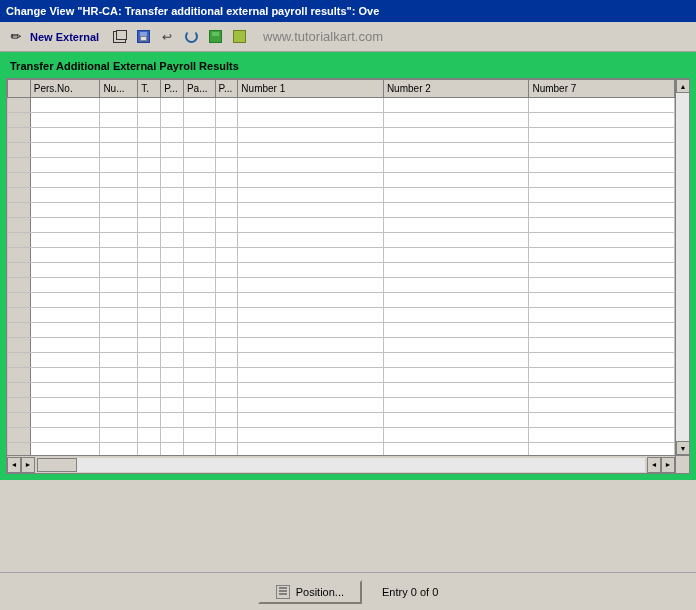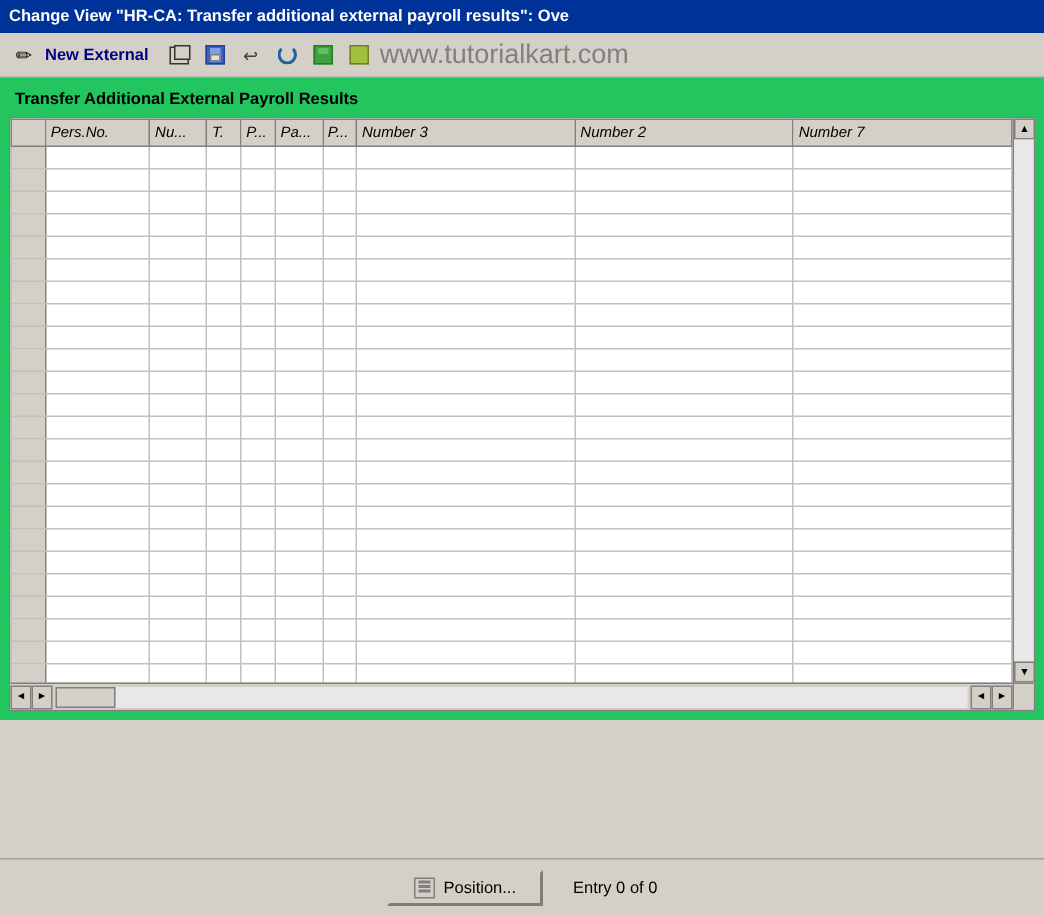--- a/index.html
+++ b/index.html
@@ -50,42 +50,42 @@
     .toolbar-label {
       font-size: 11px;
       color: #000080;
       font-weight: bold;
       cursor: pointer;
       margin-right: 6px;
     }
 
     .watermark {
       color: #808080;
-      font-size: 18px;
+      font-size: 13px;
+      margin-left: 10px;
     }
 
     
     .main-content {
       padding: 6px;
       background: #22c55e;
     }
 
     .section-title {
       font-size: 11px;
       font-weight: bold;
       color: #000;
       margin-bottom: 4px;
       padding: 2px 4px;
     }
 
     table.data-table {
       border-collapse: collapse;
       width: 100%;
       table-layout: fixed;
-      font-style: italic;
     }
 
     table.data-table th {
       background: #d4d0c8;
       border: 1px solid #808080;
       padding: 2px 3px;
       font-size: 10px;
       font-weight: normal;
       text-align: left;
       height: 18px;
@@ -201,21 +201,21 @@
       <table class="data-table">
         <thead>
           <tr>
             <th class="col-row-num"></th>
             <th class="col-pers">Pers.No.</th>
             <th class="col-nu">Nu...</th>
             <th class="col-t">T.</th>
             <th class="col-p1">P...</th>
             <th class="col-pa">Pa...</th>
             <th class="col-p2">P...</th>
-            <th class="col-num1">Number 3</th>
+            <th class="col-num1">Number 1</th>
             <th class="col-num2">Number 2</th>
             <th class="col-num3">Number 7</th>
           </tr>
         </thead>
         <tbody id="table-body">
 
         <tr>
               <td style="background: rgb(212, 208, 200); border-right: 1px solid rgb(128, 128, 128);"></td>
               <td></td>
               <td></td>

